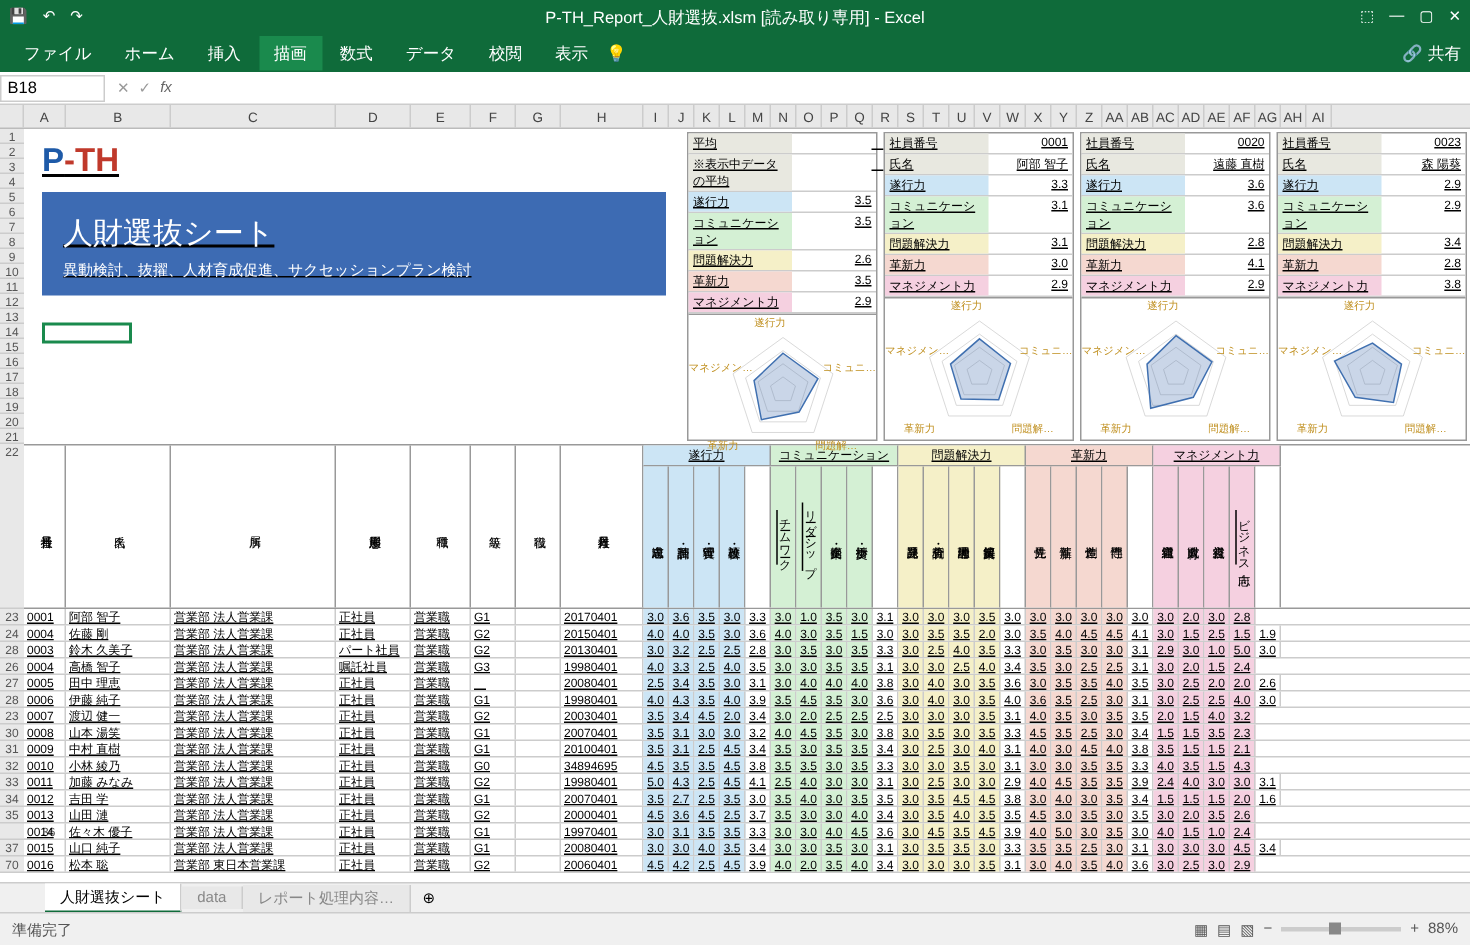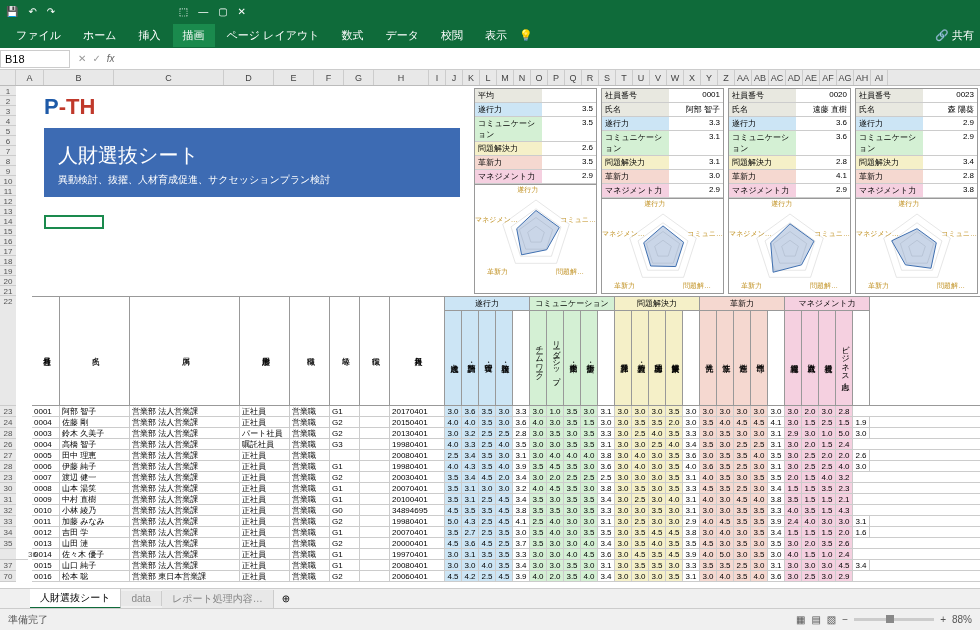--- a/index.html
+++ b/index.html
@@ -21,21 +21,21 @@
 .fx-icons { display: flex; gap: 6px; padding: 0 8px; color: #999; }
 .fx-label { font-style: italic; color: #666; }
 
 .col-headers { height: 16px; display: flex; background: #e8e8e8; border-bottom: 1px solid #bbb; font-size: 9px; color: #444; }
 .col-headers div { border-right: 1px solid #ccc; text-align: center; line-height: 16px; }
 
 .sheet-area { height: 502px; overflow: hidden; position: relative; background: #fff; }
 .row-col { position: absolute; left: 0; top: 0; width: 16px; background: #e8e8e8; font-size: 8px; color: #555; }
 .row-col div { height: 11px; border-bottom: 1px solid #ccc; text-align: center; line-height: 11px; }
 
-.content { position: absolute; left: 32px; top: 0; right: 0; }
+.content { position: absolute; left: 16px; top: 0; right: 0; text-decoration: underline; }
 
 .top-section { height: 210px; display: flex; }
 .left-panel { width: 440px; padding: 8px 12px; }
 .logo { font-size: 22px; font-weight: bold; color: #1e5aa8; margin-bottom: 2px; }
 .logo .p { color: #1e5aa8; }
 .logo .th { color: #c0392b; }
 .report-label { color: #1e5aa8; font-size: 14px; font-weight: bold; }
 .title-box { background: #3d6bb3; color: #fff; padding: 10px 14px; margin-top: 8px; }
 .title-box .sub { font-size: 10px; }
 .title-box .main { font-size: 20px; margin: 4px 0; }
@@ -86,34 +86,34 @@
 </style>
 </head>
 <body>
 
 <div class="titlebar">
   <div class="left">
     <span>💾</span>
     <span>↶</span>
     <span>↷</span>
   </div>
+  <div class="title">P-TH_Report_人財選抜.xlsm [読み取り専用] - Excel</div>
   <div class="right">
     <span>⬚</span>
     <span>—</span>
     <span>▢</span>
     <span>✕</span>
   </div>
 </div>
 
 <div class="ribbon-tabs">
   <span class="tab">ファイル</span>
   <span class="tab">ホーム</span>
   <span class="tab">挿入</span>
   <span class="tab active">描画</span>
-  <span class="tab">ページ レイアウト</span>
   <span class="tab">数式</span>
   <span class="tab">データ</span>
   <span class="tab">校閲</span>
   <span class="tab">表示</span>
   <span>💡</span>
   <span class="share">🔗 <span>共有</span></span>
 </div>
 
 <div class="formula-bar">
   <div class="name-box">B18</div>
@@ -216,20 +216,24 @@
         </div>
         <div class="sel-box"></div>
       </div>
       <div class="cards" id="cards">
           <div class="card">
             <div class="card-top">
               <div class="card-row hr">
                 <div class="lbl">平均</div>
                 <div class="val">　</div>
               </div>
+              <div class="card-row hr">
+                <div class="lbl">※表示中データの平均</div>
+                <div class="val">　</div>
+              </div>
               <div class="card-row c1">
                 <div class="lbl">遂行力</div>
                 <div class="val">3.5</div>
               </div>
               <div class="card-row c2">
                 <div class="lbl">コミュニケーション</div>
                 <div class="val">3.5</div>
               </div>
               <div class="card-row c3">
                 <div class="lbl">問題解決力</div>

